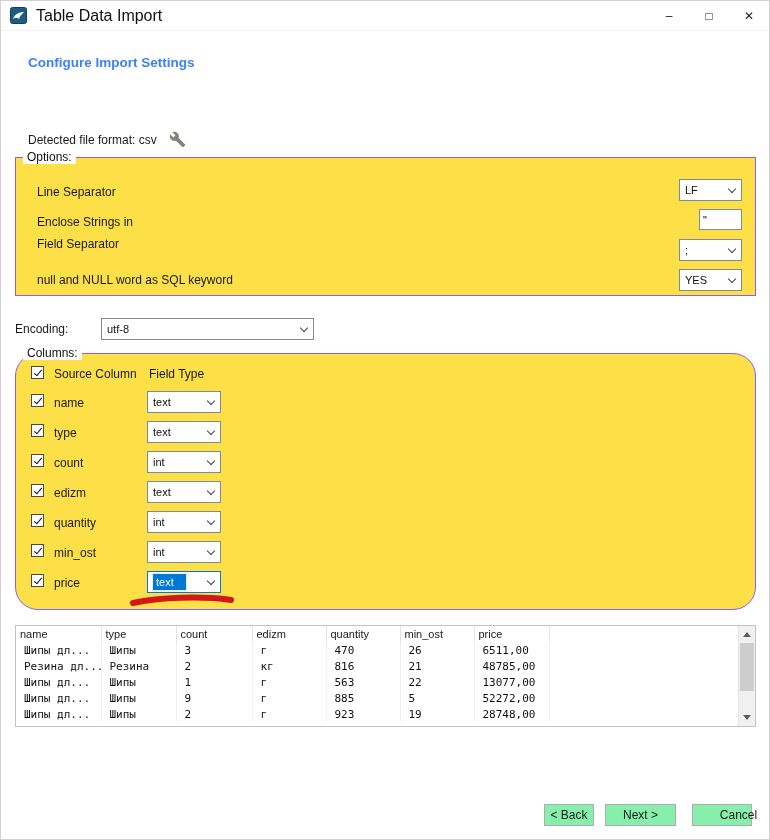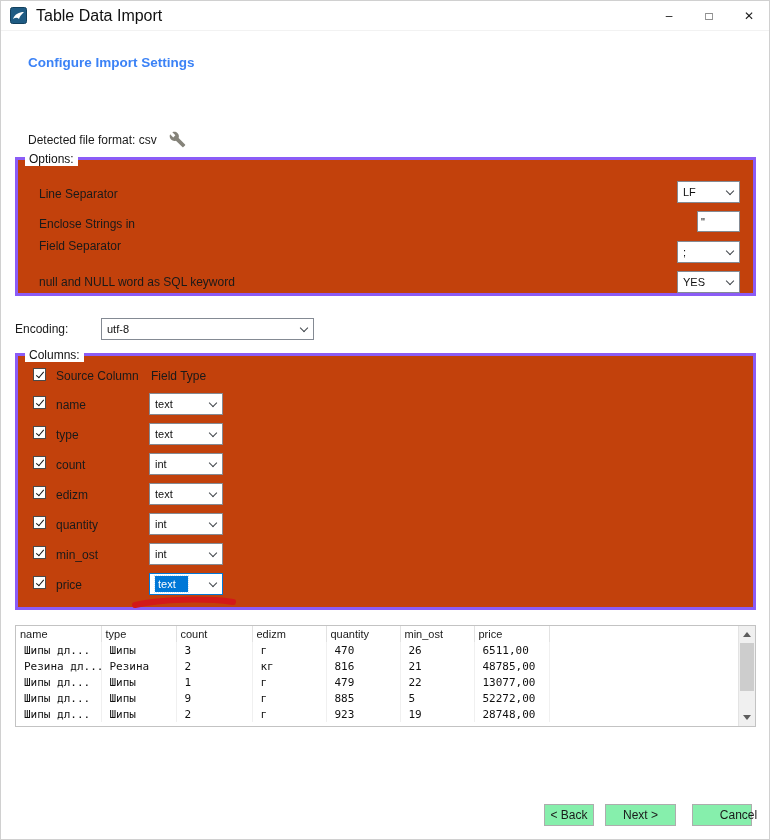--- a/index.html
+++ b/index.html
@@ -15,21 +15,21 @@
   .win-controls { margin-left:auto; display:flex; height:30px; }
   .win-btn { width:40px; height:30px; display:flex; align-items:center; justify-content:center;
              font-size:12px; color:#1a1a1a; cursor:default; }
 
   .heading { position:absolute; left:27px; top:54px; font-size:13.5px; font-weight:bold; color:#3b82f6; }
 
   .detected { position:absolute; left:27px; top:130px; font-size:12px; display:flex; align-items:center; gap:12px; }
   .wrench { width:17px; height:17px; display:inline-flex; }
 
   
-  .groupbox { position:absolute; border:3px solid #8b5cf6; background:#c2410c; }
+  .groupbox { position:absolute; border:1px solid #8b5cf6; background:#fde047; }
   .gb-label { position:absolute; top:-8px; left:7px; background:#fff; padding:0 4px; font-size:12px; color:#111; }
 
   .opt-label { position:absolute; left:21px; font-size:12px; white-space:nowrap; }
 
   .combo { position:absolute; height:22px; background:#fff; border:1px solid #848a93;
            display:flex; align-items:center; justify-content:space-between;
            padding:0 6px 0 5px; font-size:11px; color:#111; }
   .combo .chev { width:6px; height:6px; border-right:1.5px solid #41464c; border-bottom:1.5px solid #41464c;
                  transform:rotate(45deg); margin-top:-3px; flex:none; margin-left:6px; }
   .combo.focused { border-color:#0078d7; }
@@ -130,21 +130,21 @@
       <span class="chev"></span>
     </div>
   </div>
 
   <div style="position:absolute; left:14px; top:321px; font-size:12px;">Encoding:</div>
   <div class="combo" style="left:100px; top:317px; width:213px;">
     <span>utf-8</span>
     <span class="chev"></span>
   </div>
 
-  <div class="groupbox" style="left:14px; top:352px; width:741px; height:257px;">
+  <div class="groupbox" style="left:14px; top:352px; width:741px; height:257px;border-radius:23px;">
     <span class="gb-label">Columns:</span>
 
     <span class="cb" style="left:15px; top:12px;">
         <span class="check"></span>
       </span>
     <span style="position:absolute; left:38px; top:13px; font-size:12px;">Source Column</span>
     <span style="position:absolute; left:133px; top:13px; font-size:12px;">Field Type</span>
 
     <div class="col-row" style="top:36px;">
       <span class="cb">
@@ -271,21 +271,21 @@
           <td>816</td>
           <td>21</td>
           <td>48785,00</td>
           <td></td>
         </tr>
         <tr>
           <td>Шипы дл...</td>
           <td>Шипы</td>
           <td>1</td>
           <td>г</td>
-          <td>479</td>
+          <td>563</td>
           <td>22</td>
           <td>13077,00</td>
           <td></td>
         </tr>
         <tr>
           <td>Шипы дл...</td>
           <td>Шипы</td>
           <td>9</td>
           <td>г</td>
           <td>885</td>

